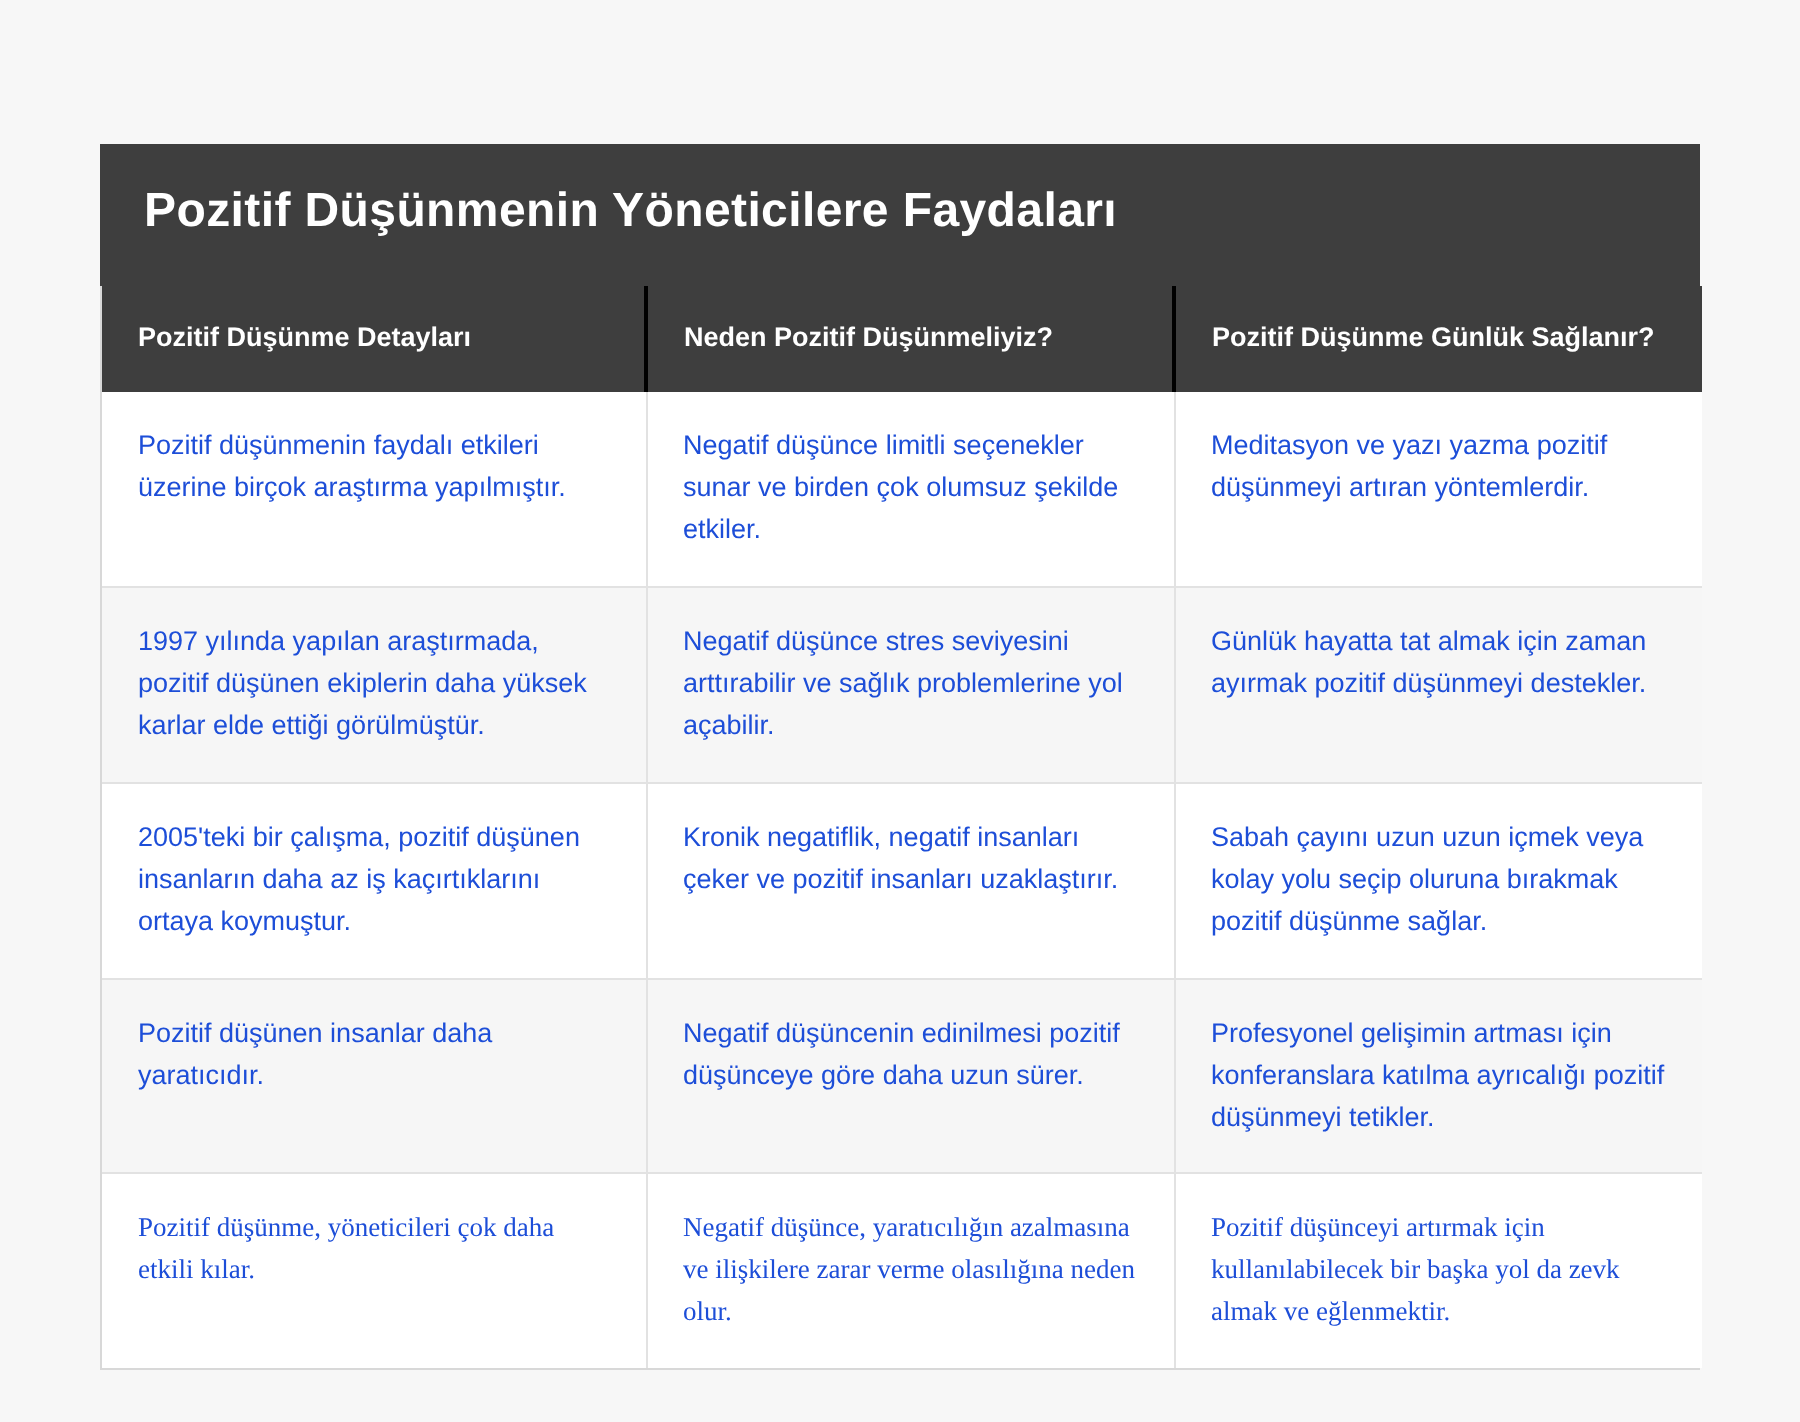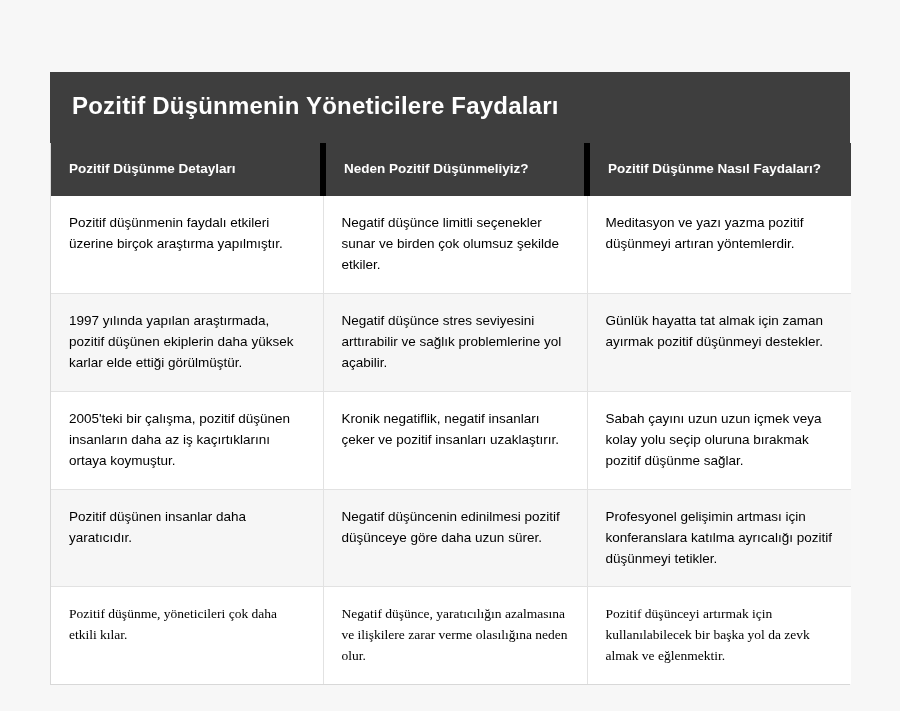--- a/index.html
+++ b/index.html
@@ -49,30 +49,30 @@
   }
   table.data th {
     background: #3e3e3e;
     color: #ffffff;
     text-align: left;
     vertical-align: top;
     font-size: 13.5px;
     font-weight: bold;
     line-height: 1.45;
     padding: 16px 18px 18px 18px;
-    border-right: 6px solid #000000;
+    border-right: 2px solid #000000;
   }
   table.data th:last-child {
     border-right: none;
   }
   table.data td {
     vertical-align: top;
     font-size: 13.5px;
     line-height: 1.55;
-    color: #000000;
+    color: #1d4ed8;
     padding: 17px 18px 17px 18px;
     border-bottom: 1px solid #e2e2e2;
     border-right: 1px solid #e2e2e2;
     background: #ffffff;
   }
   table.data td:last-child {
     border-right: none;
   }
   table.data tr:last-child td {
     border-bottom: none;
@@ -106,21 +106,21 @@
     <table class="data">
       <colgroup>
         <col class="col-1">
         <col class="col-2">
         <col class="col-3">
       </colgroup>
       <thead>
         <tr>
           <th>Pozitif Düşünme Detayları</th>
           <th>Neden Pozitif Düşünmeliyiz?</th>
-          <th>Pozitif Düşünme Nasıl Faydaları?</th>
+          <th>Pozitif Düşünme Günlük Sağlanır?</th>
         </tr>
       </thead>
       <tbody>
         <tr>
           <td>Pozitif düşünmenin faydalı etkileri üzerine birçok araştırma yapılmıştır.</td>
           <td>Negatif düşünce limitli seçenekler sunar ve birden çok olumsuz şekilde etkiler.</td>
           <td>Meditasyon ve yazı yazma pozitif düşünmeyi artıran yöntemlerdir.</td>
         </tr>
         <tr class="alt">
           <td>1997 yılında yapılan araştırmada, pozitif düşünen ekiplerin daha yüksek karlar elde ettiği görülmüştür.</td>

